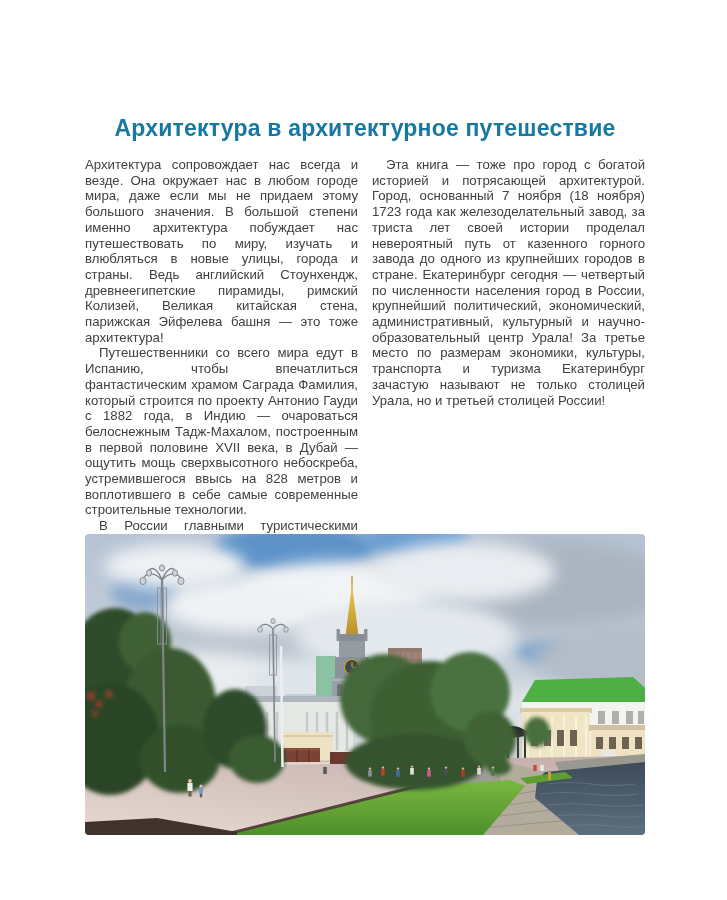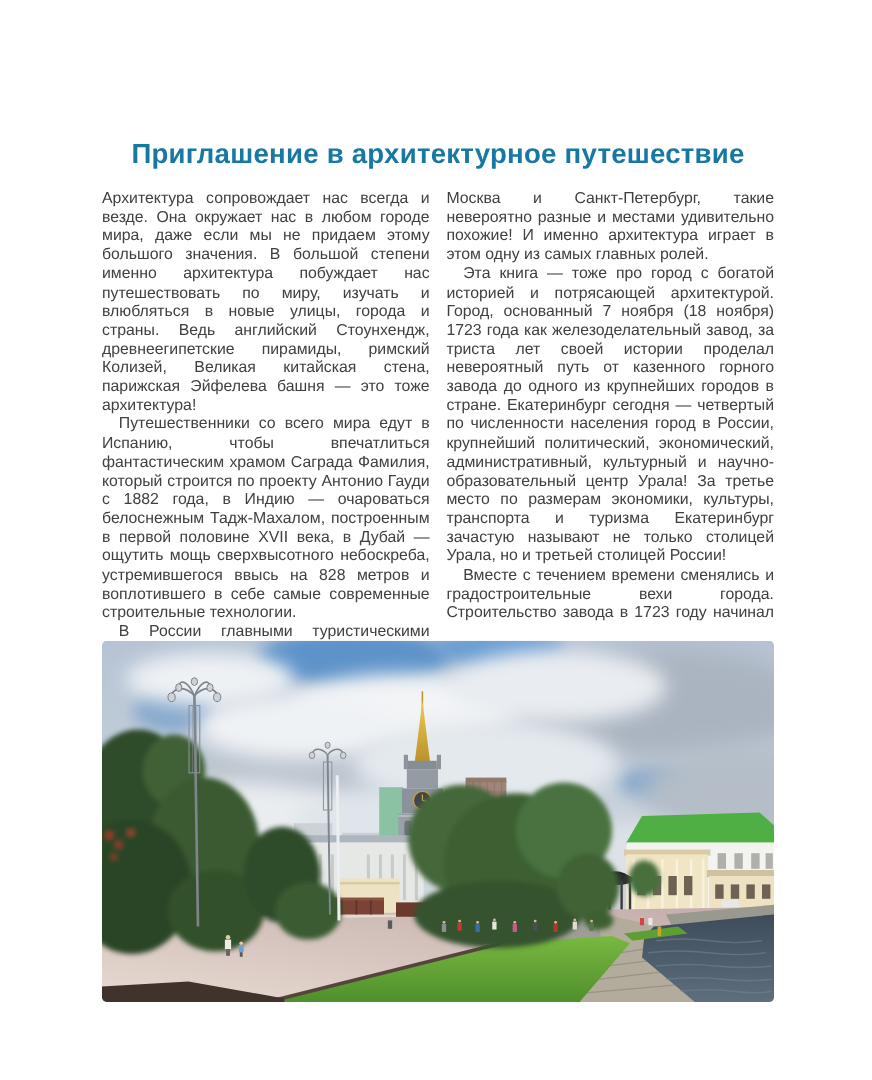--- a/index.html
+++ b/index.html
@@ -28,32 +28,30 @@
     position:absolute; left:85px; top:534px; width:560px; height:301px;
     border-radius:4px; overflow:hidden;
   }
   .photo svg { display:block; }
 </style>
 </head>
 <body>
 
 <div class="page">
 
-  <h1 class="title">Приглашение в архитектурное путешествие</h1>
+  <h1 class="title">Архитектура в архитектурное путешествие</h1>
 
   <div class="columns">
     <div class="col">
       <p class="first">Архитектура сопровождает нас всегда и везде. Она окружает нас в любом городе мира, даже если мы не придаем этому большого значения. В большой степени именно архитектура побуждает нас путешествовать по миру, изучать и влюбляться в новые улицы, города и страны. Ведь английский Стоунхендж, древнеегипетские пирамиды, римский Колизей, Великая китайская стена, парижская Эйфелева башня — это тоже архитектура!</p>
       <p>Путешественники со всего мира едут в Испанию, чтобы впечатлиться фантастическим храмом Саграда Фамилия, который строится по проекту Антонио Гауди с 1882 года, в Индию — очароваться белоснежным Тадж-Махалом, построенным в первой половине XVII века, в Дубай — ощутить мощь сверхвысотного небоскреба, устремившегося ввысь на 828 метров и воплотившего в себе самые современные строительные технологии.</p>
       <p class="cont">В России главными туристическими точками притяжения являются две столицы —</p>
     </div>
     <div class="col">
-      <p class="first">Москва и Санкт-Петербург, такие невероятно разные и местами удивительно похожие! И именно архитектура играет в этом одну из самых главных ролей.</p>
       <p>Эта книга — тоже про город с богатой историей и потрясающей архитектурой. Город, основанный 7 ноября (18 ноября) 1723 года как железоделательный завод, за триста лет своей истории проделал невероятный путь от казенного горного завода до одного из крупнейших городов в стране. Екатеринбург сегодня — четвертый по численности населения город в России, крупнейший политический, экономический, административный, культурный и научно-образовательный центр Урала! За третье место по размерам экономики, культуры, транспорта и туризма Екатеринбург зачастую называют не только столицей Урала, но и третьей столицей России!</p>
-      <p class="cont">Вместе с течением времени сменялись и градостроительные вехи города. Строительство завода в 1723 году начинал</p>
     </div>
   </div>
 
   <div class="photo">
     <svg width="560" height="301" viewBox="0 0 560 301" xmlns="http://www.w3.org/2000/svg">
       <defs>
         <linearGradient id="sky" x1="0" y1="0" x2="0" y2="1">
           <stop offset="0" stop-color="#b5c3d4"></stop>
           <stop offset="0.55" stop-color="#ccd4dc"></stop>
           <stop offset="1" stop-color="#dadfe4"></stop>

